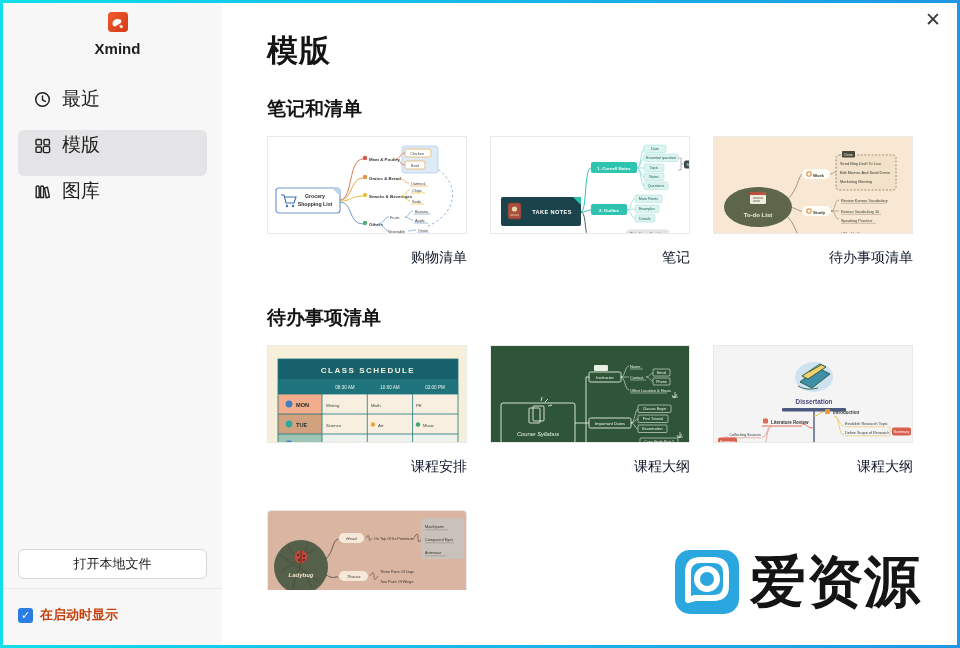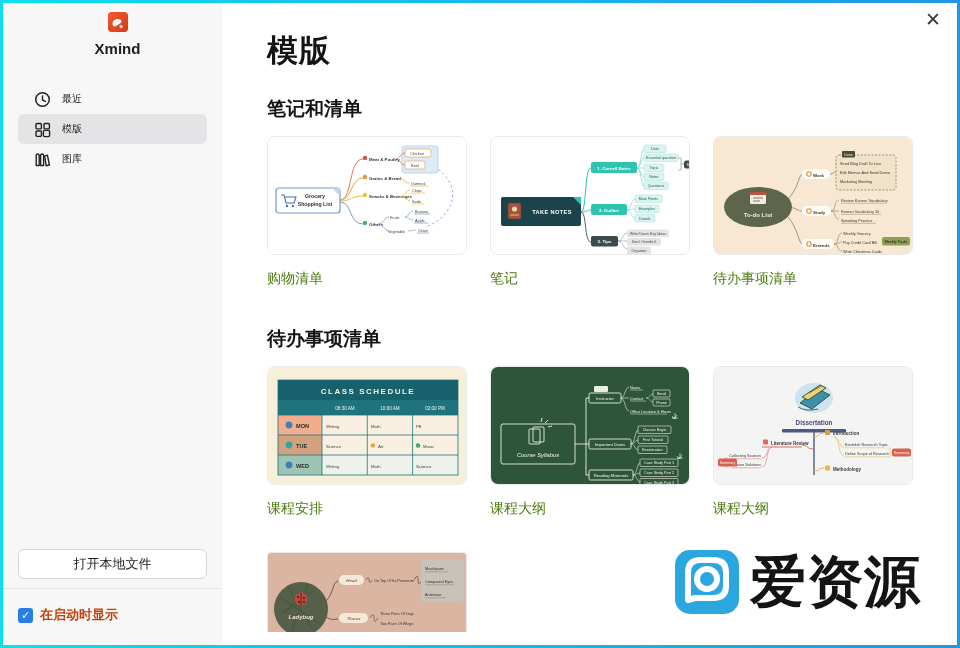--- a/index.html
+++ b/index.html
@@ -6,42 +6,42 @@
   body{width:960px;height:648px;font-family:"Liberation Sans","DejaVu Sans",sans-serif;-webkit-font-smoothing:antialiased;}
   .window{position:relative;width:960px;height:648px;background:linear-gradient(90deg,#0edfe8 0%,#14c3ec 35%,#1f97e4 100%);overflow:hidden;}
   .inner{position:absolute;inset:3px;background:#ffffff;overflow:hidden;}
 
   
   .sidebar{position:absolute;left:0;top:0;bottom:0;width:219px;background:#f7f7f7;border-right:1px solid #e8e8e8;}
   .brand{display:flex;align-items:center;gap:8px;padding:9px 0 0 10px;flex-direction:column;}
   .brand-logo{width:20px;height:20px;border-radius:4px;background:linear-gradient(135deg,#f2512b,#d43a1c);display:block;}
   .brand-name{font-size:15px;color:#1f1f1f;font-weight:600;}
   .nav{margin-top:27px;padding:0 15px;}
-  .nav-item{display:flex;align-items:center;gap:11px;height:30px;padding:0 0 0 16px;border-radius:6px;font-size:10px;color:#1f1f1f;cursor:default;}
+  .nav-item{display:flex;align-items:center;gap:11px;height:30px;padding:0 0 16px 16px;border-radius:6px;font-size:19px;color:#1f1f1f;cursor:default;}
   .nav-item.selected{background:#e4e4e6;}
   .nav-icon{width:17px;height:17px;flex:0 0 17px;display:block;}
   .open-file-btn{position:absolute;left:15px;right:15px;top:546px;height:28px;background:#ffffff;border:1px solid #d6d6d6;border-radius:6px;font-size:13px;color:#222;display:flex;align-items:center;justify-content:center;}
   .sidebar-divider{position:absolute;left:0;right:0;top:585px;height:1px;background:#e6e6e6;}
   .startup-row{position:absolute;left:15px;top:603px;display:flex;align-items:center;gap:7px;}
   .checkbox{width:15px;height:15px;border-radius:3px;background:#2a7de1;color:#fff;font-size:11px;line-height:15px;text-align:center;}
   .startup-label{font-size:13px;color:#c2410c;font-weight:bold;}
 
   
   .main{position:absolute;left:219px;top:0;right:0;bottom:0;background:#fff;}
   .close-btn{position:absolute;top:5px;right:16px;font-size:19px;color:#3a3a3a;font-weight:300;line-height:24px;}
   .content{padding:27px 0 0 45px;}
   h1.page-title{margin:0;font-size:31px;font-weight:800;color:#141414;letter-spacing:1px;}
   h2.section-title{margin:24px 0 14px;font-size:19px;font-weight:800;color:#141414;}
   h2.section-title.second{margin-top:38px;}
   .cards-row{display:flex;gap:23px;}
   .card-cell{width:200px;}
-  .tcard{width:200px;height:119px;border:1px solid #e9e9e9;border-radius:8px;overflow:hidden;background:#fff;box-sizing:border-box;}
+  .tcard{width:200px;height:98px;border:1px solid #e9e9e9;border-radius:0;overflow:hidden;background:#fff;box-sizing:border-box;}
   .tcard.cut{height:80px;border-bottom:none;border-radius:4px 4px 0 0;}
   .tcard svg{display:block;}
-  .card-label{margin:15px 0 0;font-size:14px;color:#4d7c0f;text-align:left;height:18px;}
+  .card-label{margin:15px 0 0;font-size:14px;color:#0f172a;text-align:right;height:18px;}
   .row3{margin-top:34px;}
 
   svg text{font-family:"Liberation Sans","DejaVu Sans",sans-serif;}
 
   
   .watermark{position:absolute;left:672px;top:545px;display:flex;align-items:center;gap:11px;z-index:50;}
   .wm-logo{width:64px;height:68px;}
   .wm-text{font-size:56px;font-weight:900;color:#141414;letter-spacing:1px;line-height:68px;}
 </style>
 </head>

